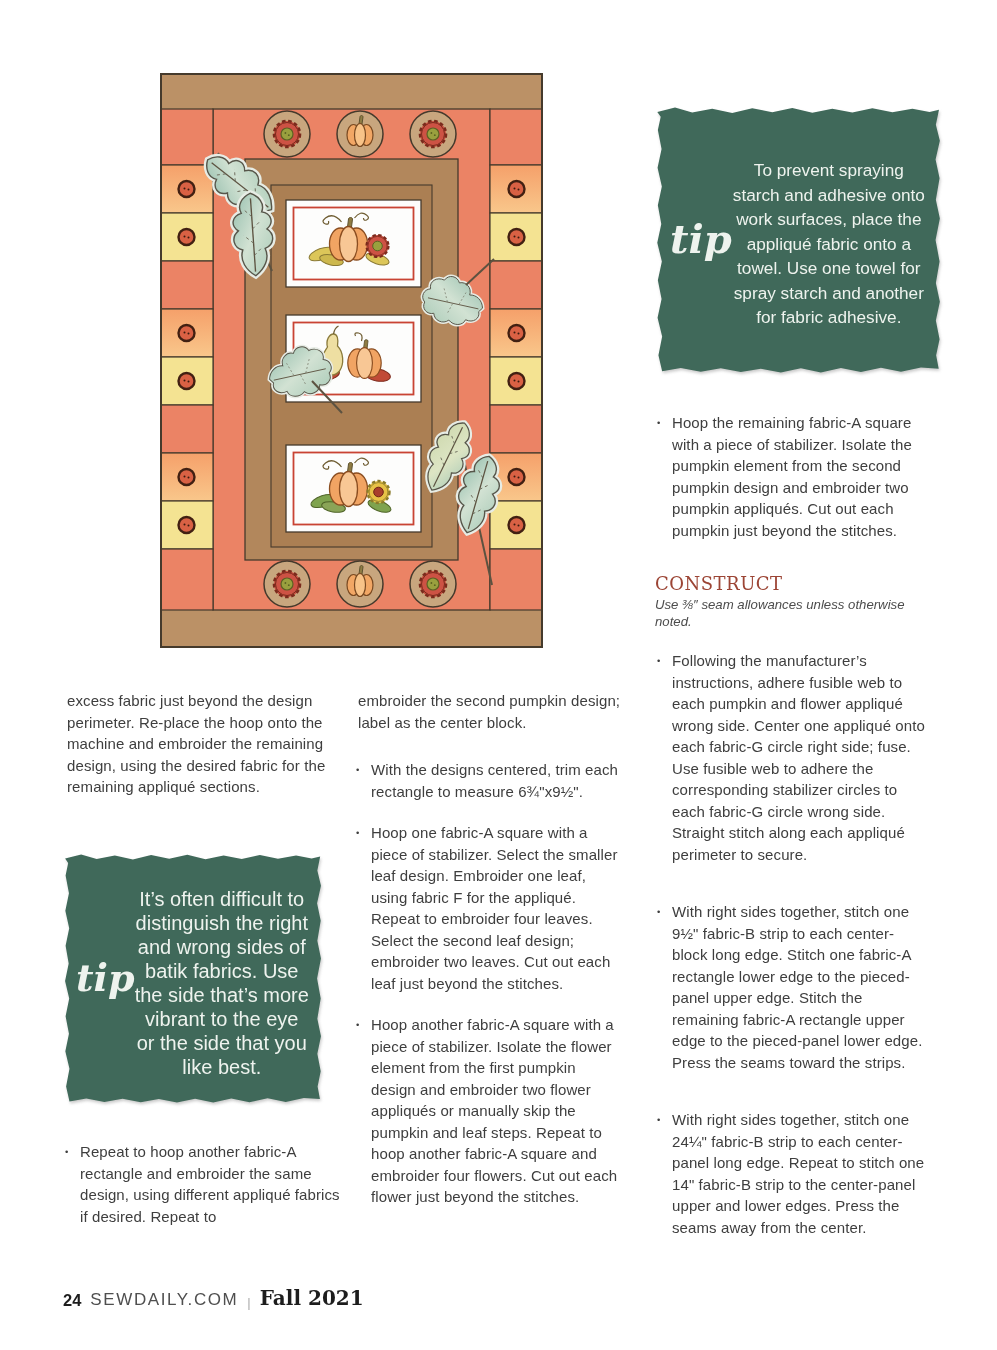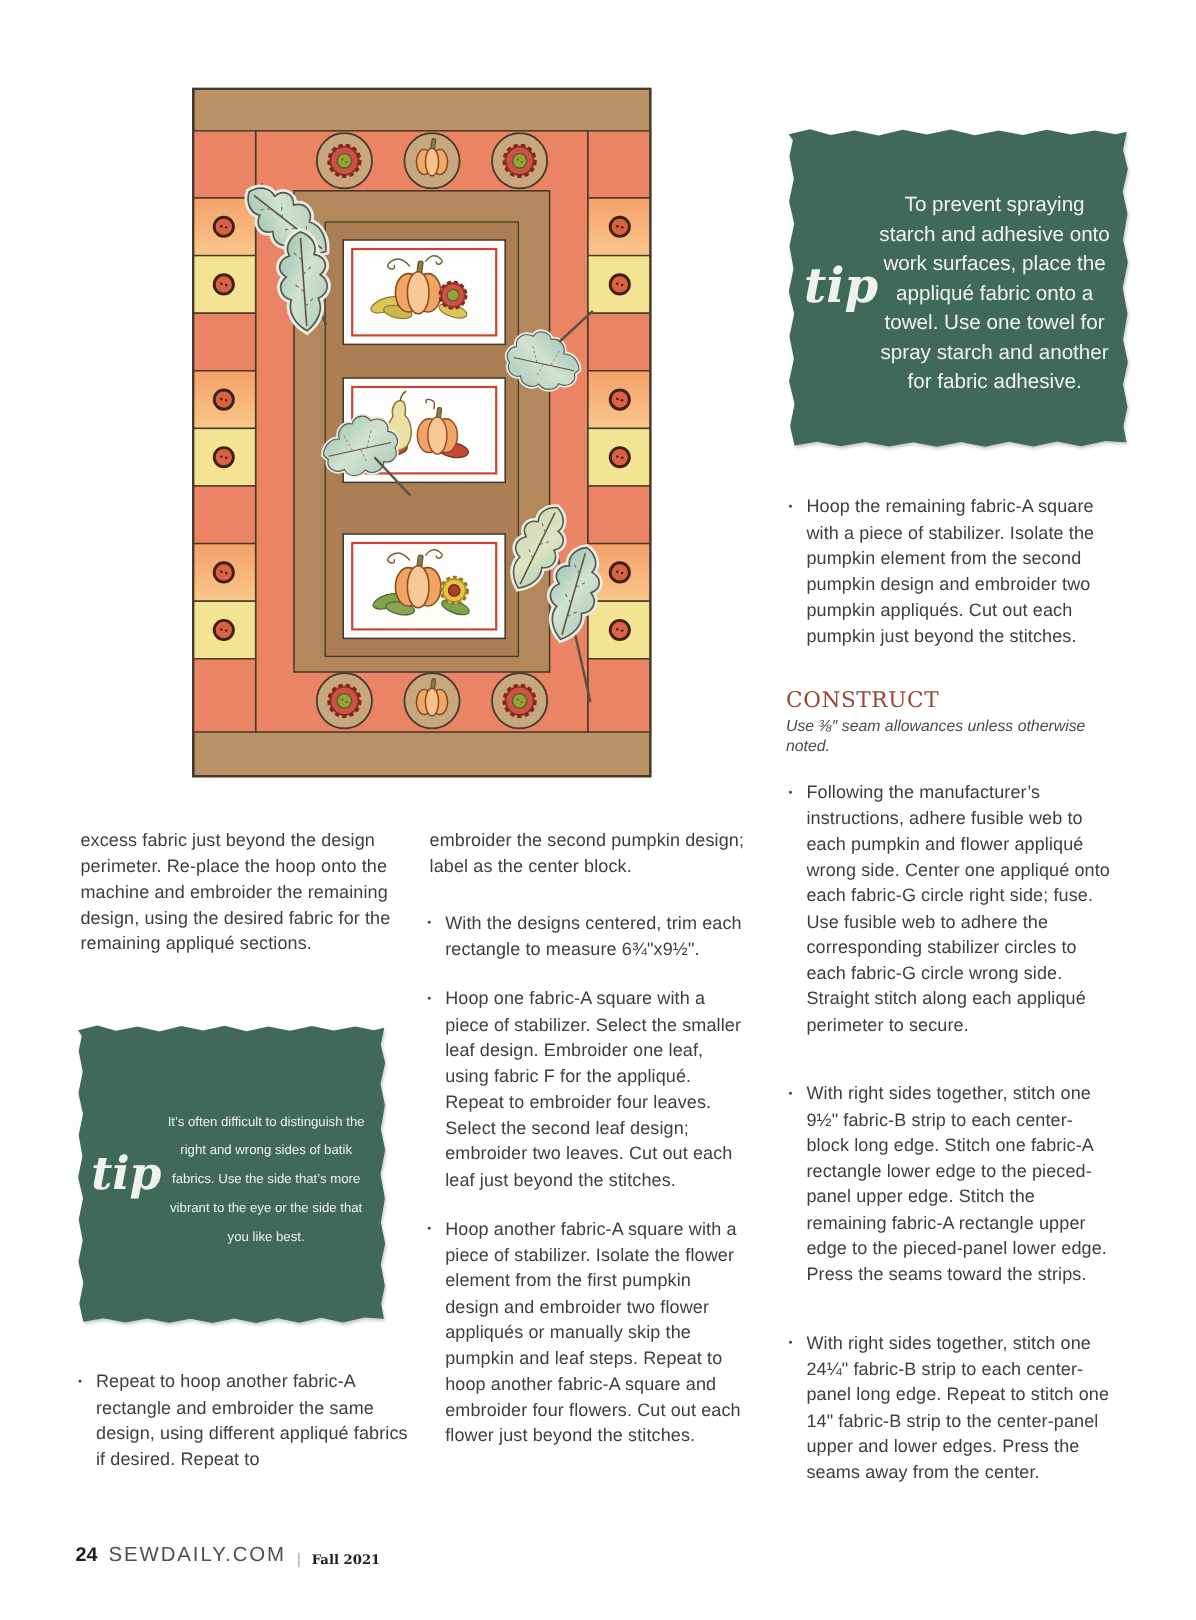--- a/index.html
+++ b/index.html
@@ -18,28 +18,28 @@
   .bullet .btext{flex:1}
   .tip-wrap{position:absolute;filter:drop-shadow(1.5px 2.5px 1.5px rgba(100,100,100,.35))}
   .tip-box{background:var(--green);color:#eef3ee;clip-path:var(--torn);text-align:center;
            display:flex;flex-direction:row;align-items:center;justify-content:flex-start}
   .tip-title{font-family:"DejaVu Serif",serif;font-style:italic;font-weight:700;line-height:1}
   .tip-body{font-size:17.2px;line-height:24.5px}
   #tip-right .tip-box{width:286px;height:268px;padding:26px 15px 18px}
   #tip-right .tip-title{font-size:40px;margin-bottom:10px}
   #tip-left .tip-box{width:259px;height:251px;padding:24px 13px 16px}
   #tip-left .tip-title{font-size:38px;margin-bottom:9px}
-  #tip-left .tip-body{font-size:11px;line-height:24px}
+  #tip-left .tip-body{font-size:20px;line-height:24px}
   .construct-h{font-family:"DejaVu Serif",serif;font-weight:400;font-size:18px;letter-spacing:.5px;color:var(--heading-red);line-height:1.1}
   .construct-note{font-style:italic;font-size:13.2px;line-height:17.5px;color:#4c4c4c;margin-top:2px;width:252px}
   .footer{position:absolute;left:63px;top:1286px;display:flex;align-items:flex-end;gap:9px}
   .pgnum{font-weight:700;font-size:16.5px;color:#1d1d1d}
   .site{font-size:17px;letter-spacing:1.6px;color:#4f4f4f}
   .fdiv{color:#aaaaaa;font-size:13px}
-  .issue{font-family:"DejaVu Serif",serif;font-weight:700;font-size:11px;color:#1d1d1d}
+  .issue{font-family:"DejaVu Serif",serif;font-weight:700;font-size:20px;color:#1d1d1d}
   .mb20{margin-bottom:20px}
   .mb26{margin-bottom:26px}
   .mb36{margin-bottom:36px}
 </style>
 </head>
 <body>
 
 <div class="page">
 
   <svg class="abs" style="left:160px;top:73px" width="383" height="575" viewBox="0 0 383 575">

